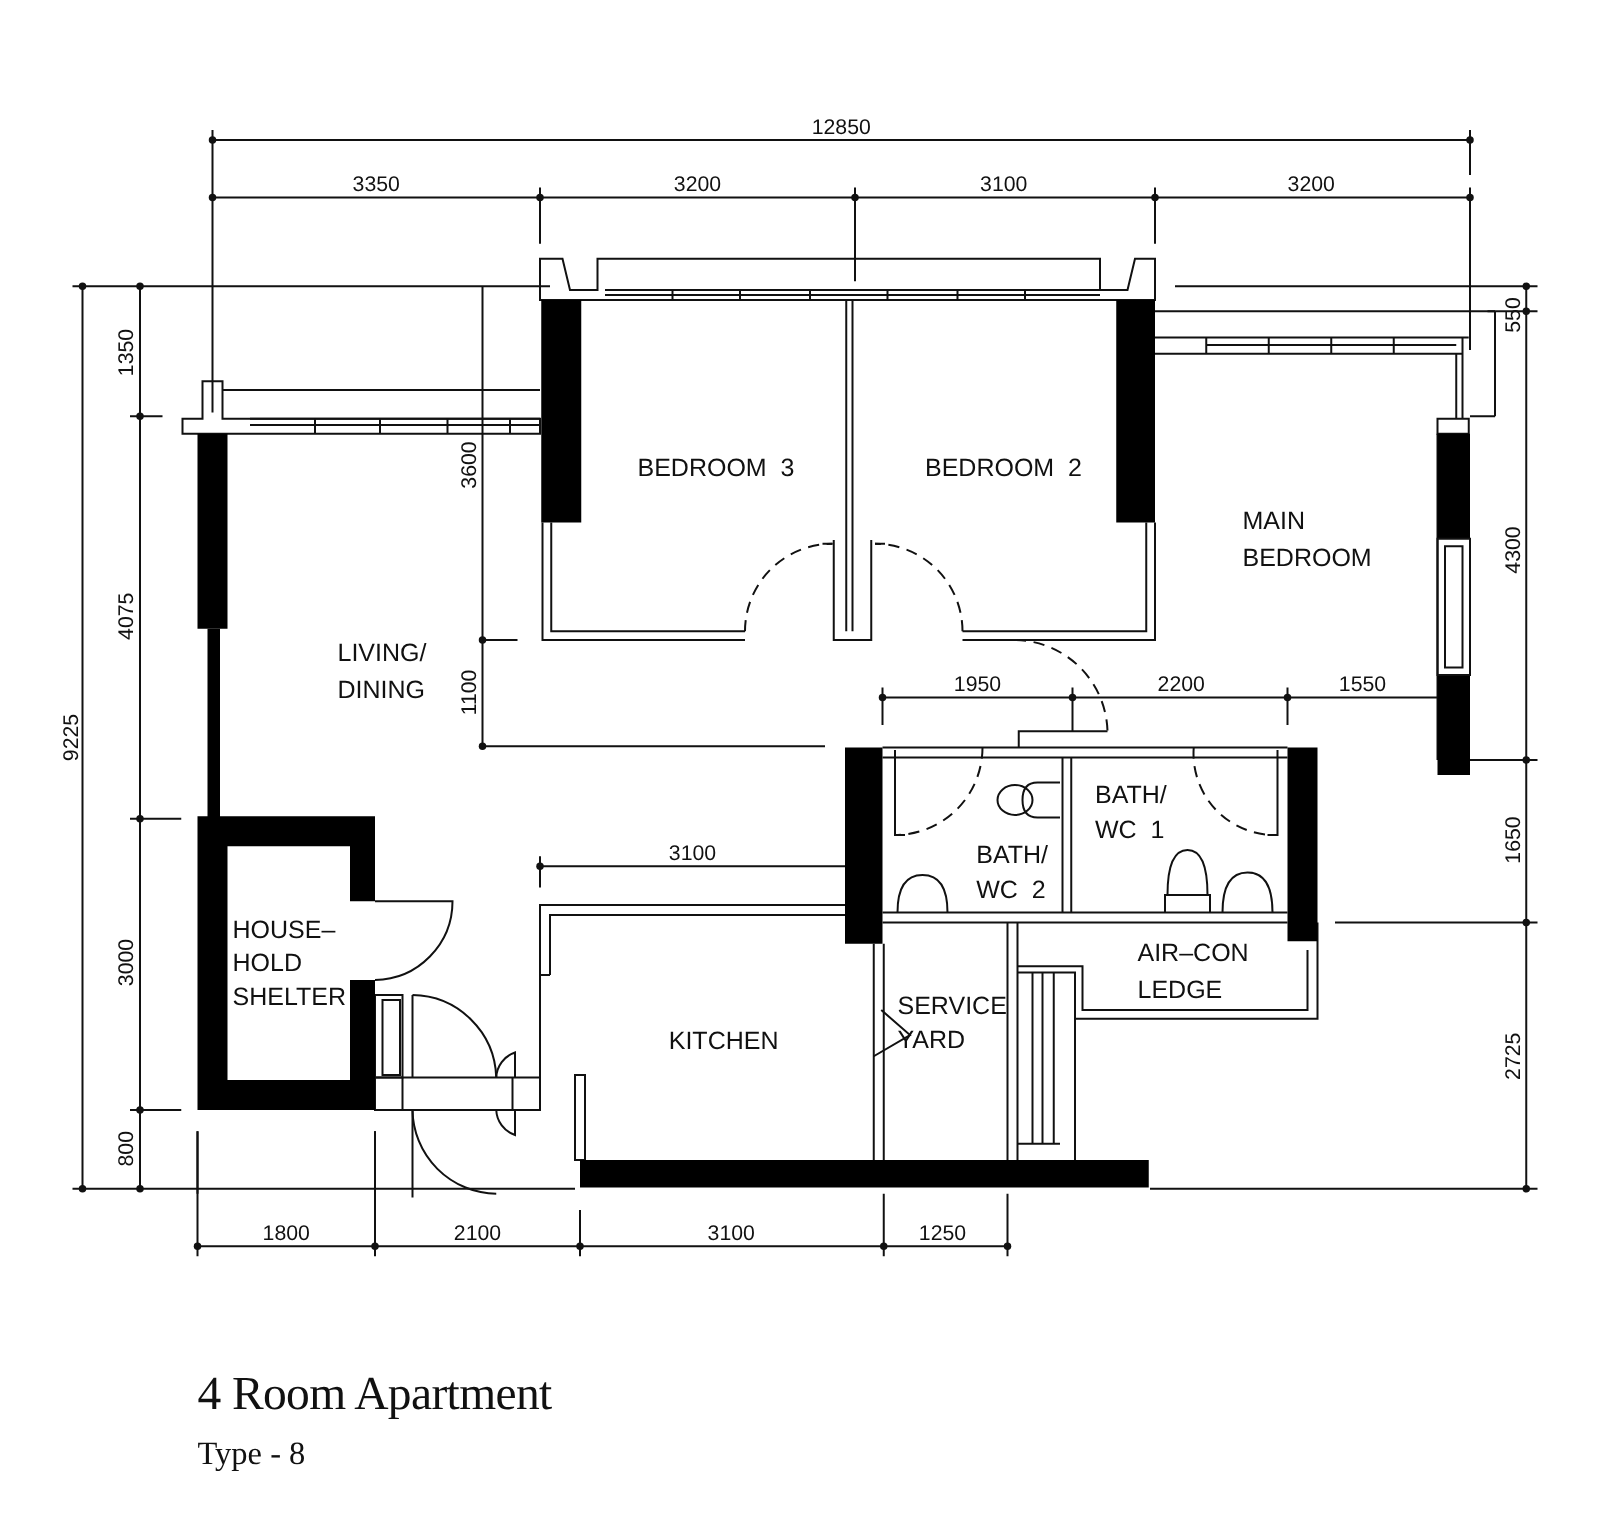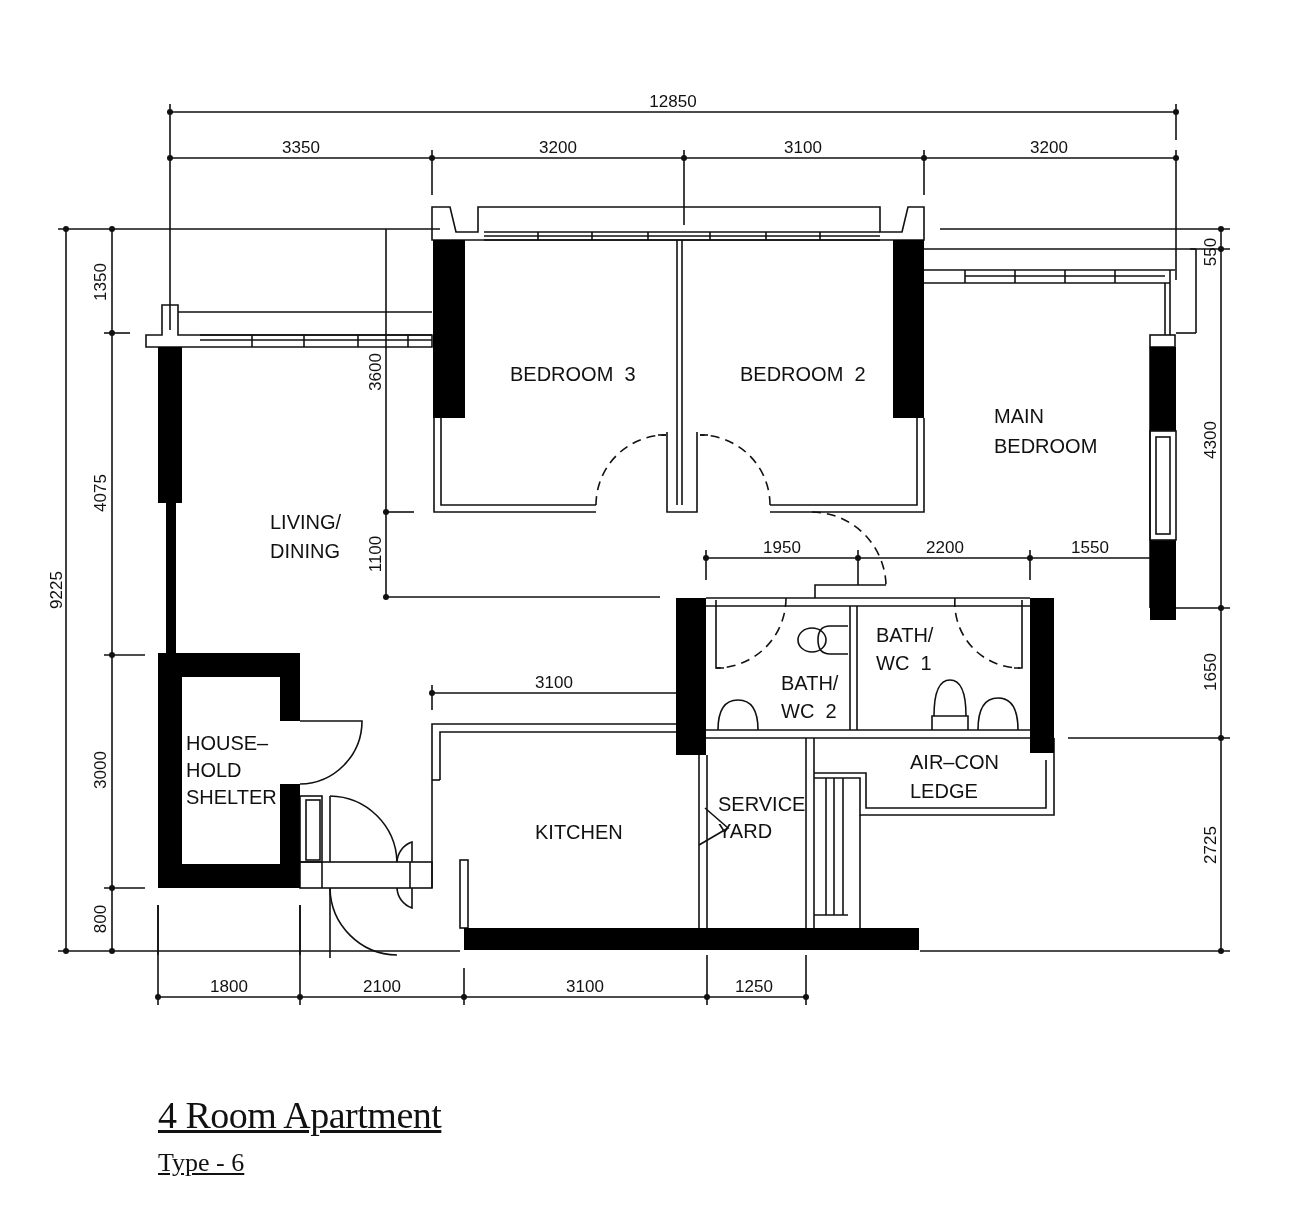--- a/index.html
+++ b/index.html
@@ -1,20 +1,20 @@
 <!DOCTYPE html>
 <html><head>
 <meta charset="utf-8">
 <style>
   html, body { margin: 0; padding: 0; background: #ffffff; }
   body { width: 1290px; height: 1227px; position: relative; overflow: hidden; }
   #plan { position: absolute; left: 0; top: 0; width: 1290px; height: 1227px; }
   .dimtxt { font-family: "Liberation Sans Narrow", "Liberation Sans", sans-serif; font-size: 17px; fill: #111; }
   .roomtxt { font-family: "Liberation Sans", sans-serif; font-size: 20px; fill: #111; }
-  .caption { position: absolute; left: 158px; font-family: "Liberation Serif", "DejaVu Serif", serif; color: #111; text-decoration: underline; }
+  .caption { position: absolute; left: 158px; font-family: "Liberation Serif", "DejaVu Serif", serif; color: #111; }
   .caption.title { top: 1093px; font-size: 38px; letter-spacing: -0.5px; }
   .caption.sub { top: 1148px; font-size: 26px; }
 </style>
 </head>
 <body>
 
 <svg id="plan" viewBox="0 0 1290 1227" xmlns="http://www.w3.org/2000/svg">
   <g stroke="#111" stroke-width="1.6" fill="none">
 
     <g>
@@ -308,13 +308,13 @@
     <text x="186" y="804">SHELTER</text>
     <text x="535" y="839">KITCHEN</text>
     <text x="718" y="811">SERVICE</text>
     <text x="718" y="838">YARD</text>
     <text x="910" y="769">AIR–CON</text>
     <text x="910" y="798">LEDGE</text>
   </g>
 </svg>
 
 <div class="caption title">4 Room Apartment</div>
-<div class="caption sub">Type - 6</div>
+<div class="caption sub">Type - 8</div>
 
 </body></html>

